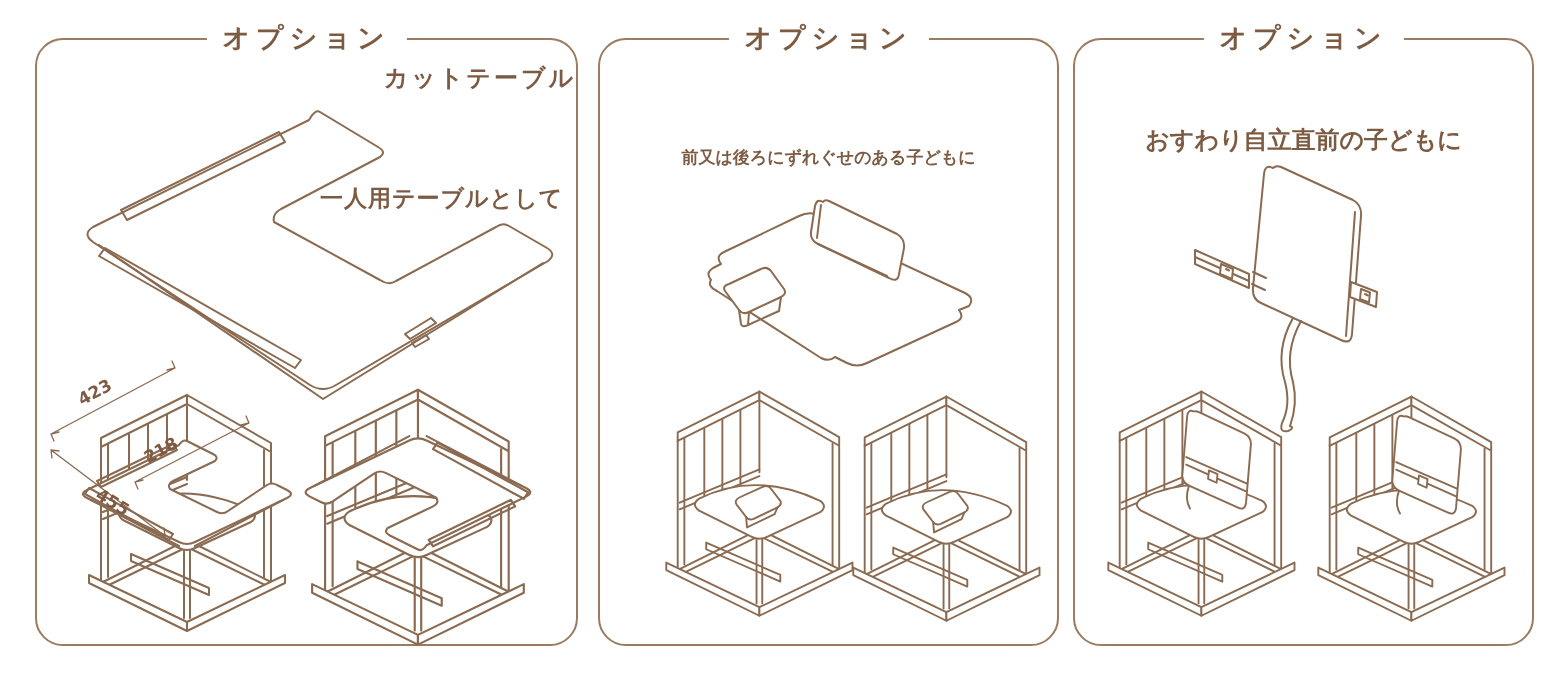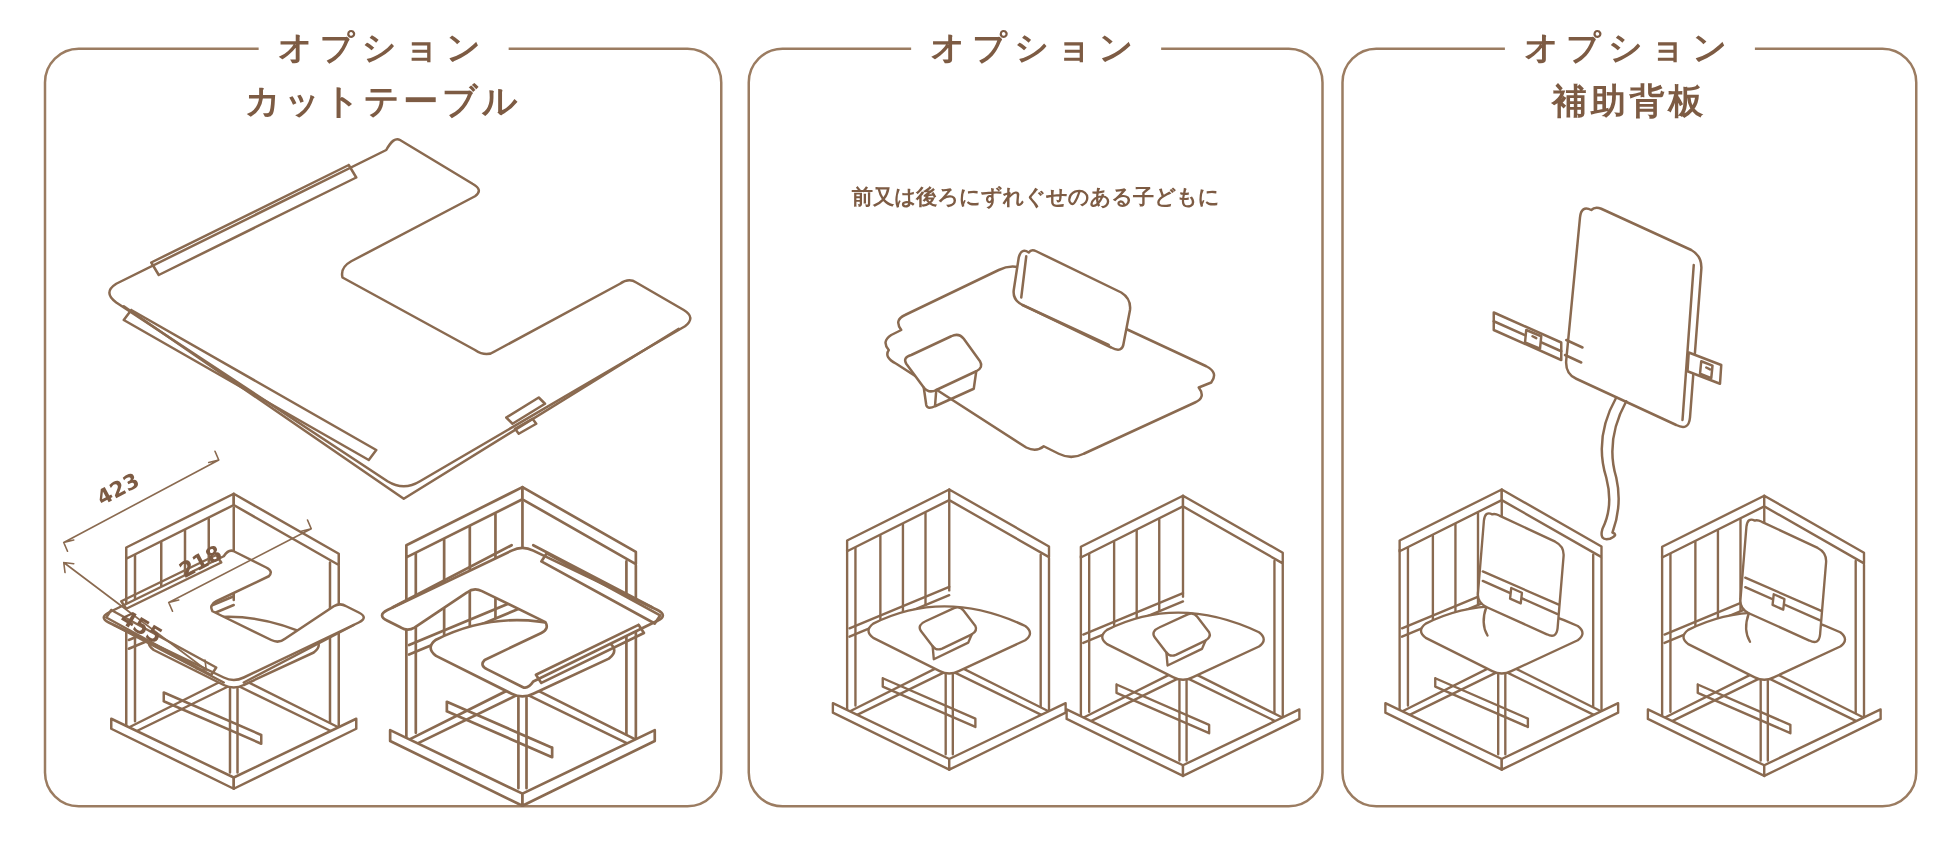--- a/index.html
+++ b/index.html
@@ -16,22 +16,22 @@
   .panel{
     position:absolute;top:38px;height:604px;
     border:2px solid #9b7c61;border-radius:28px;background:var(--bg);
   }
   .panel-tag{
     position:absolute;top:-20px;left:50%;transform:translateX(-50%);
     background:var(--bg);padding:0 16px;white-space:nowrap;
     font-size:27px;font-weight:bold;letter-spacing:6px;color:var(--text);
   }
   .panel-title{
-    position:absolute;top:22px;left:0;width:100%;text-align:center;
-    font-size:28px;font-weight:bold;letter-spacing:3px;color:var(--text);
+    position:absolute;top:22px;left:0;width:100%;text-align:right;
+    font-size:24px;font-weight:bold;letter-spacing:3px;color:var(--text);
   }
   .panel-note{
     position:absolute;left:0;width:100%;text-align:center;
     font-size:24px;font-weight:bold;letter-spacing:0px;color:var(--text);white-space:nowrap;
   }
   .caption{
     position:absolute;font-size:23px;font-weight:bold;letter-spacing:1px;
     color:var(--text);white-space:nowrap;
   }
   .dim{
@@ -109,20 +109,21 @@
       </g>
 
       <g>
         <use href="#hc" transform="translate(262,342) scale(1.08)"></use>
         <use href="#hcTable" transform="translate(262,342) scale(1.08) rotate(180,112,106)"></use>
       </g>
     </svg>
 
     <span class="panel-tag">オプション</span>
     <span class="panel-title">カットテーブル</span>
+    <span class="caption" style="left:283px;top:143px;">一人用テーブルとして</span>
     <span class="dim" style="left:40px;top:342px;transform:rotate(-28deg);">423</span>
     <span class="dim" style="left:106px;top:400px;transform:rotate(-28deg);">218</span>
     <span class="dim" style="left:58px;top:452px;transform:rotate(31deg);">455</span>
   </div>
 
   <div class="panel" style="left:598px;width:457px;">
     <svg class="art" width="461" height="608" viewBox="0 0 461 608" stroke="#8a6a50" stroke-width="2" fill="none" stroke-linecap="round" stroke-linejoin="round">
 
       <g transform="translate(85,150)">
         <path fill="#ffffff" d="M28,92 Q22,85 30,80 L38,76 Q32,68 41,64 L116,28 Q126,23 136,27 L148,33 Q145,41 151,44 L282,105 Q292,110 286,118 L276,122 Q282,130 273,134 L184,175 Q174,180 164,175 L152,169 Q146,174 138,170 L34,103 Q24,98 28,92 Z"></path>
@@ -165,16 +166,16 @@
         <use href="#hc" transform="translate(22,345) scale(0.95)"></use>
         <use href="#hcBoard" transform="translate(22,345) scale(0.95)"></use>
       </g>
       <g>
         <use href="#hc" transform="translate(232,350) scale(0.95)"></use>
         <use href="#hcBoard" transform="translate(232,350) scale(0.95)"></use>
       </g>
     </svg>
 
     <span class="panel-tag">オプション</span>
-    <span class="panel-title">補助背板</span>
+    <span class="panel-note" style="top:84px;font-size:24px;">おすわり自立直前の子どもに</span>
   </div>
 
 </div>
 
 </body></html>

